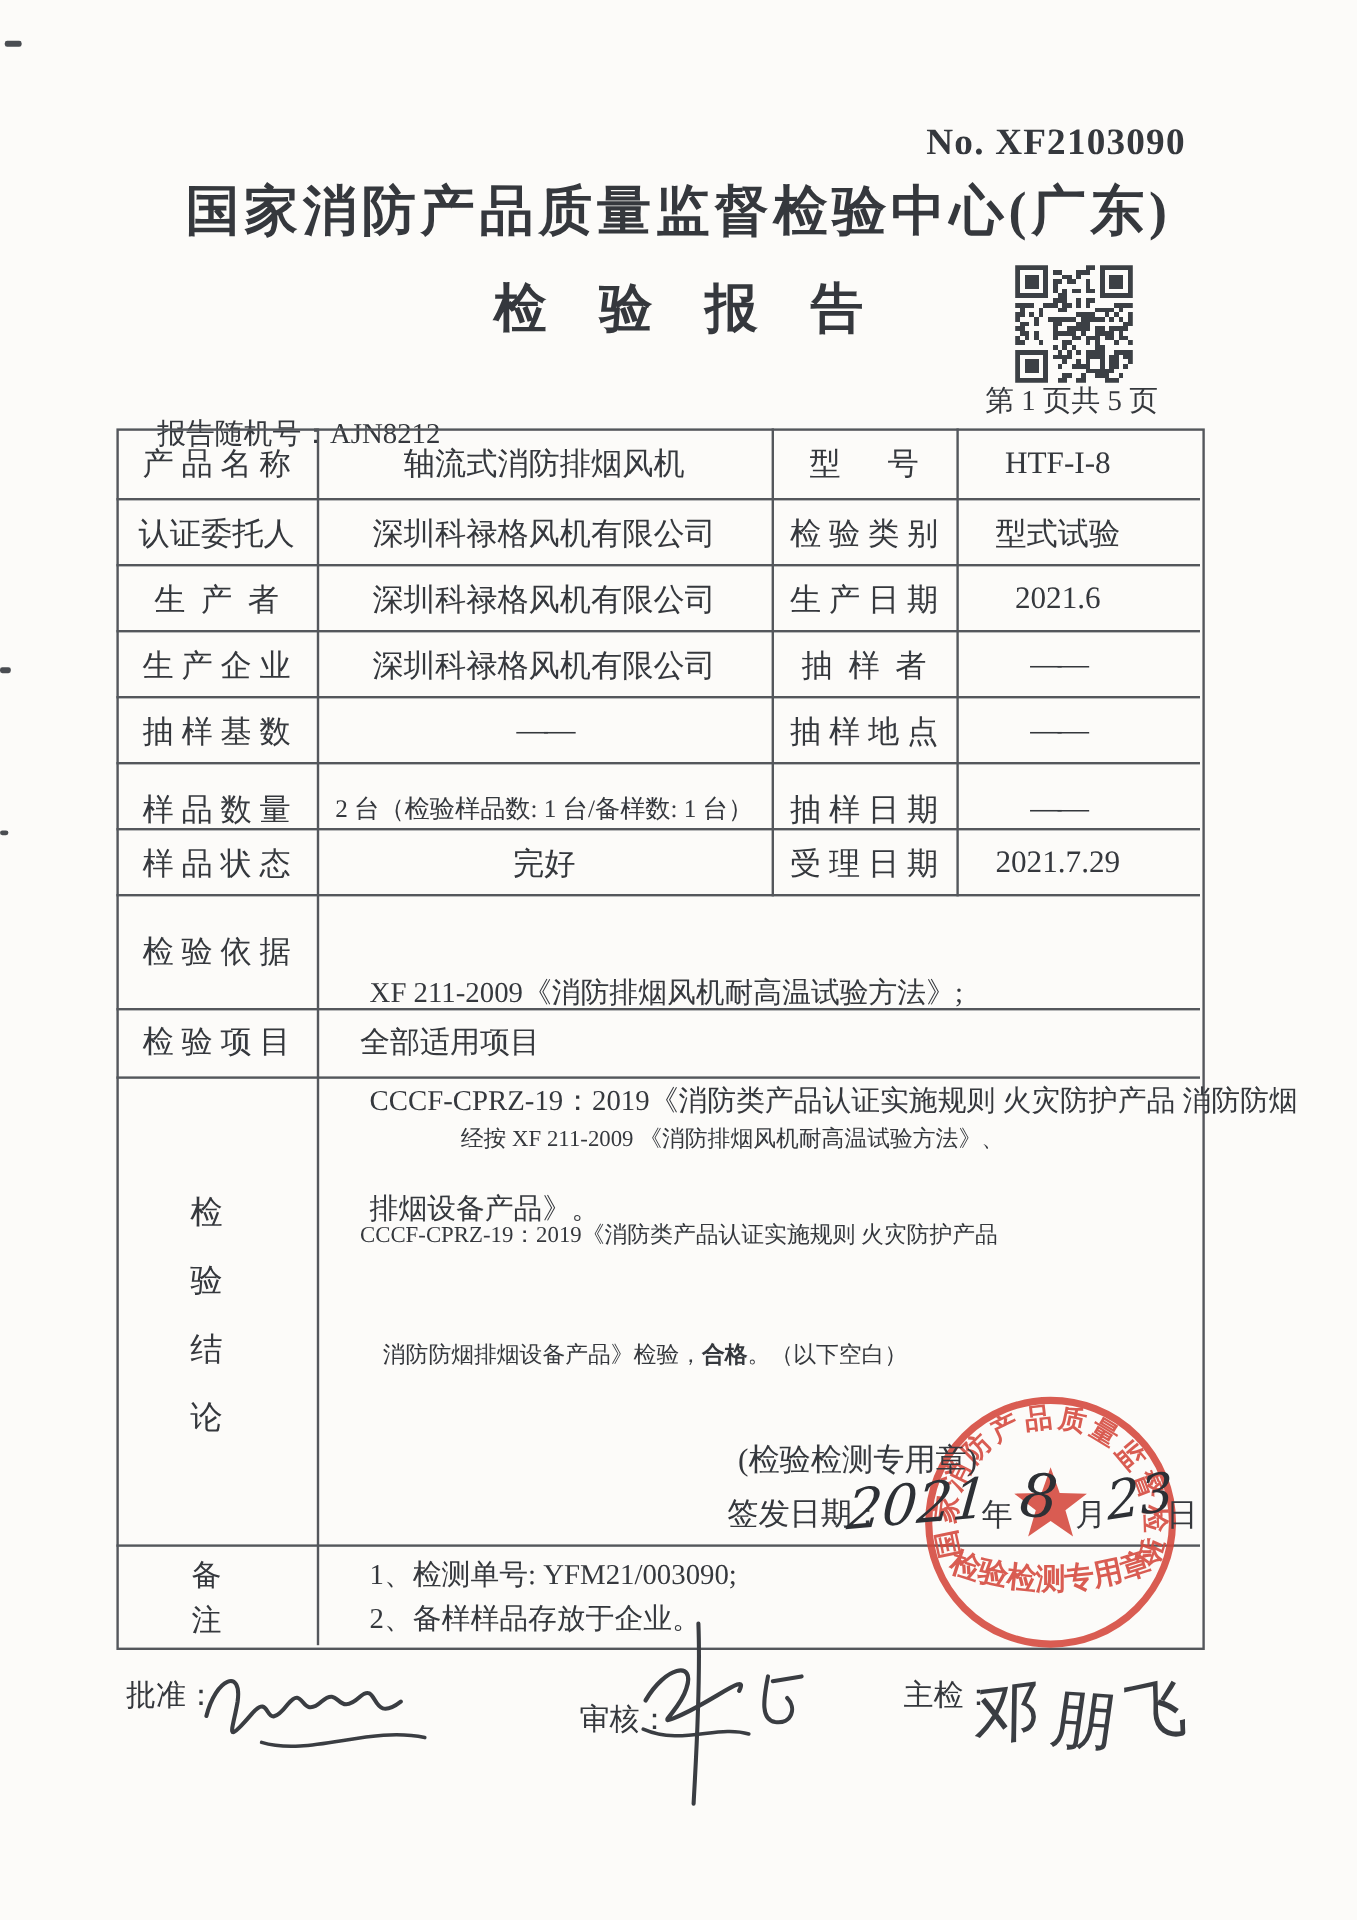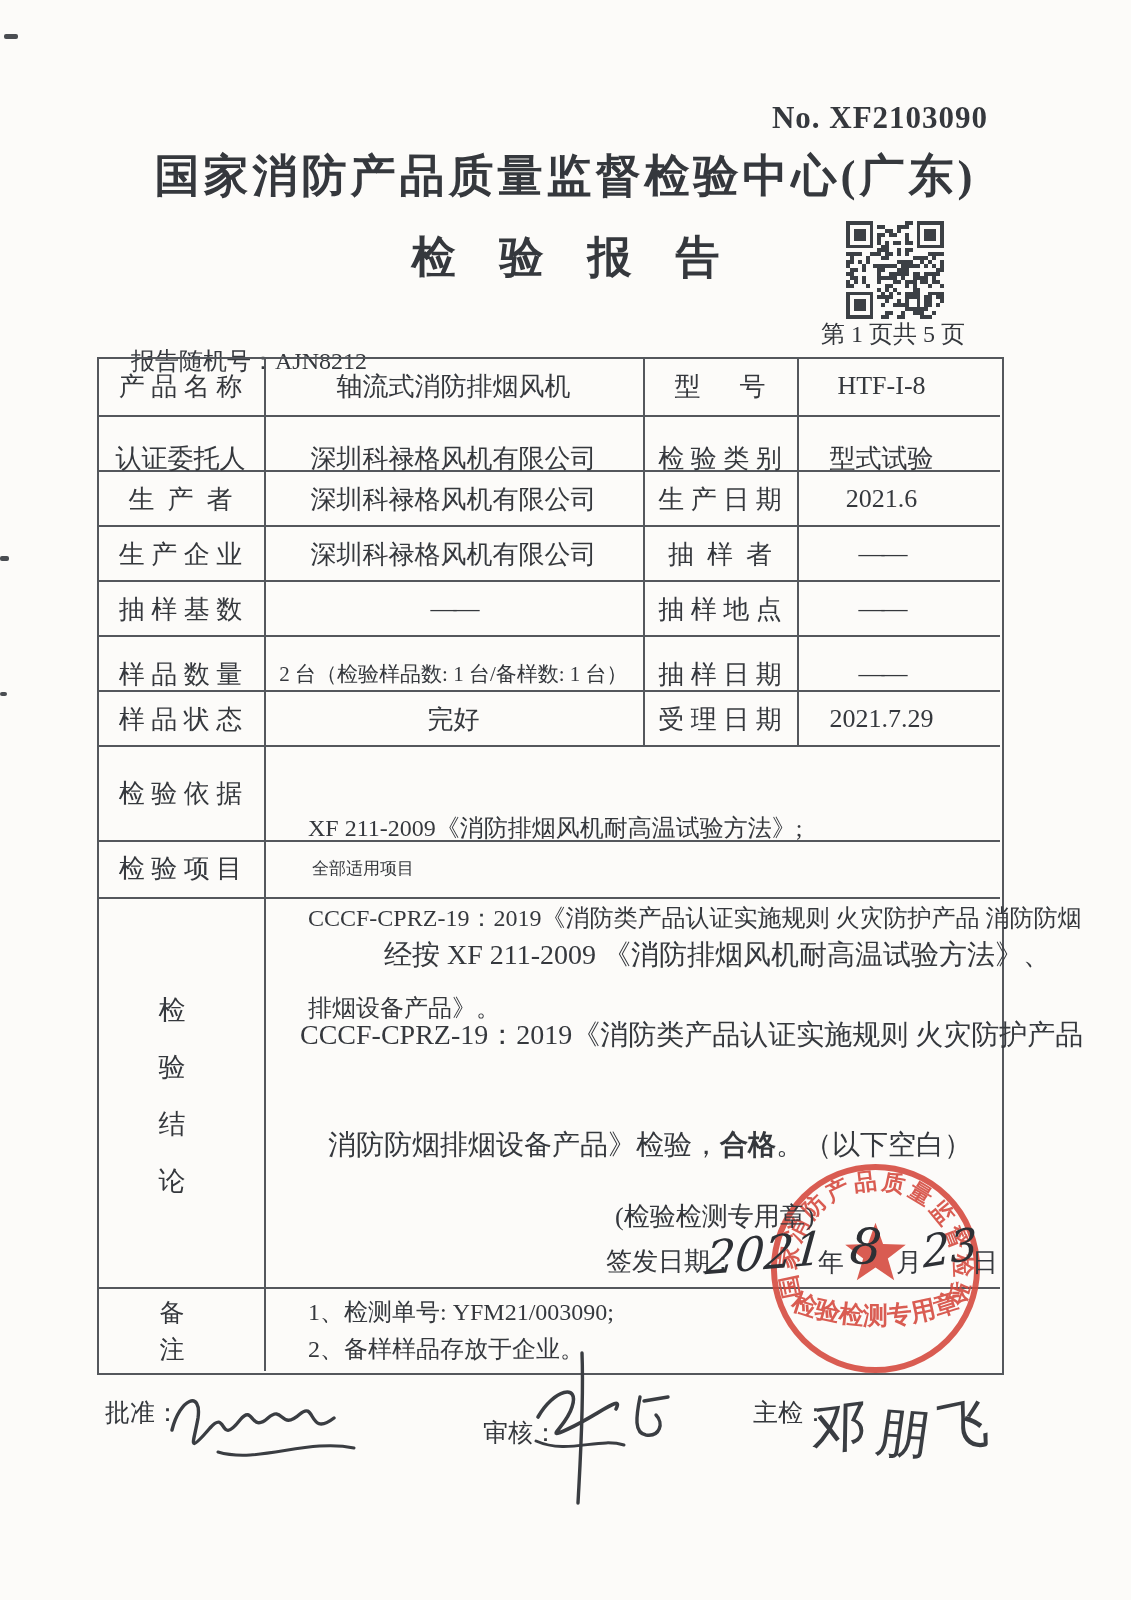--- a/index.html
+++ b/index.html
@@ -27,24 +27,24 @@
         justify-content:center;white-space:pre;font-size:26px;}
   .c1{left:99px;width:163px;}
   .c2{left:266px;width:375px;}
   .c3{left:645px;width:150px;text-align:center;}
   .c4{left:799px;width:165px;}
   .tight{font-size:21px;}
   .dash{letter-spacing:-3px;}
   .basis-label,.items-label{position:absolute;left:99px;width:163px;display:flex;
         align-items:center;justify-content:center;font-size:26px;white-space:pre;}
   .basis-lines{position:absolute;left:308px;top:753px;font-size:24px;line-height:30px;white-space:pre;}
-  .items-value{position:absolute;left:312px;top:840px;height:57px;display:flex;
-        align-items:center;font-size:17px;white-space:pre;}
+  .items-value{position:absolute;left:300px;top:840px;height:57px;display:flex;
+        align-items:center;font-size:25px;white-space:pre;}
   .vchar{position:absolute;width:34px;text-align:center;font-size:27px;}
-  .concl-line{position:absolute;font-size:28px;white-space:pre;z-index:4;}
+  .concl-line{position:absolute;font-size:19px;white-space:pre;z-index:4;}
   .bold{font-weight:bold;}
   .seal-note{position:absolute;left:615px;top:1199px;width:180px;text-align:center;
              font-size:26px;white-space:pre;z-index:4;}
   .issue-label{position:absolute;left:606px;top:1244px;font-size:26px;white-space:pre;z-index:4;}
   .hand{position:absolute;color:#2d3035;font-style:italic;
         font-family:"DejaVu Serif","Liberation Serif",serif;z-index:5;}
   .printed-date{position:absolute;font-size:26px;z-index:4;}
   .remark-line{position:absolute;left:308px;font-size:24px;white-space:pre;}
   .sig-label{position:absolute;top:1396px;font-size:25px;white-space:pre;}
   .sig-svg{position:absolute;z-index:5;}
@@ -303,21 +303,21 @@
   <div class="hline" style="left:97px;top:840px;width:903px;height:2px;"></div>
   <div class="hline" style="left:97px;top:897px;width:903px;height:2px;"></div>
   <div class="hline" style="left:97px;top:1287px;width:903px;height:2px;"></div>
 
   <div class="row" style="top:359px;">
     <div class="cell c2">轴流式消防排烟风机</div>
     <div class="cell c1">产 品 名 称</div>
     <div class="cell c3">型　  号</div>
     <div class="cell c4">HTF-I-8</div>
   </div>
-  <div class="row" style="top:431px;">
+  <div class="row" style="top:417px;">
     <div class="cell c1">认证委托人</div>
     <div class="cell c2">深圳科禄格风机有限公司</div>
     <div class="cell c3">检 验 类 别</div>
     <div class="cell c4">型式试验</div>
   </div>
   <div class="row" style="top:472px;">
     <div class="cell c1">生  产  者</div>
     <div class="cell c2">深圳科禄格风机有限公司</div>
     <div class="cell c3">生 产 日 期</div>
     <div class="cell c4">2021.6</div>

